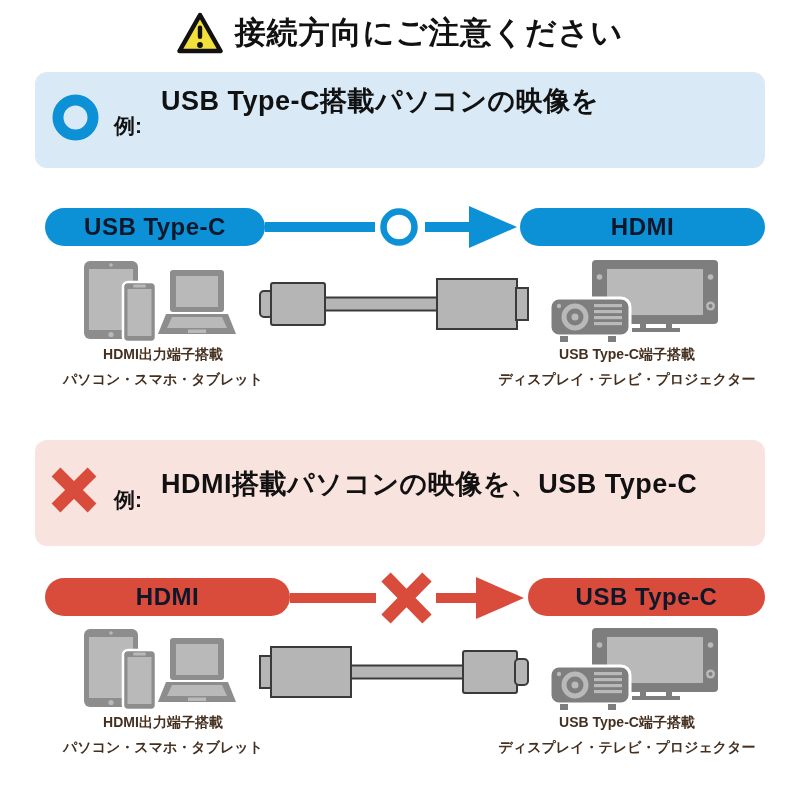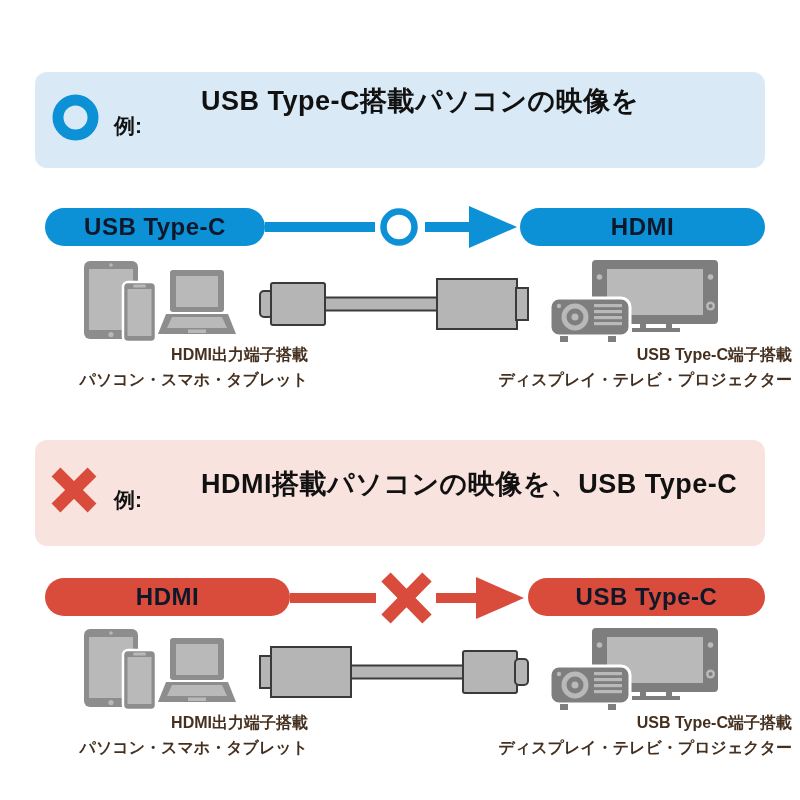--- a/index.html
+++ b/index.html
@@ -22,21 +22,21 @@
   .ex-box{position:absolute;left:35px;width:730px;border-radius:12px;}
   #good-box{top:72px;height:96px;background:var(--blue-bg);}
   #bad-box{top:440px;height:106px;background:var(--red-bg);}
   .ex-icon{position:absolute;}
   #good-box .ex-icon{left:17px;top:22px;}
   #bad-box  .ex-icon{left:15px;top:26px;}
   .ex-label{position:absolute;left:79px;font-size:21px;font-weight:800;color:var(--title-ink);}
   #good-box .ex-label{top:40px;}
   #bad-box  .ex-label{top:46px;}
   .ex-text{position:absolute;left:126px;font-size:27px;font-weight:800;
-           color:var(--title-ink);line-height:34px;letter-spacing:0.5px;white-space:nowrap;margin-left:40px;}
+           color:var(--title-ink);line-height:34px;letter-spacing:0.5px;white-space:nowrap;}
   #good-box .ex-text{top:12px;}
   #bad-box  .ex-text{top:27px;}
 
   .pill{position:absolute;height:38px;border-radius:19px;text-align:center;
         line-height:38px;color:#0f172a;font-weight:800;font-size:24px;letter-spacing:0.5px;}
   .pill.blue{background:var(--blue);}
   .pill.red{background:var(--red);}
   #pill-good-src{top:208px;left:45px;width:220px;}
   #pill-good-dst{top:208px;left:520px;width:245px;}
   #pill-bad-src{top:578px;left:45px;width:245px;}
@@ -45,32 +45,40 @@
   .abs{position:absolute;}
   #conn-good{left:265px;top:203px;}
   #conn-bad{left:290px;top:570px;}
   #devs-good-src{left:76px;top:258px;}
   #cable-good{left:258px;top:276px;}
   #devs-good-dst{left:548px;top:256px;}
   #devs-bad-src{left:76px;top:626px;}
   #cable-bad{left:258px;top:644px;}
   #devs-bad-dst{left:548px;top:624px;}
 
-  .caption{position:absolute;text-align:right;color:var(--caption-ink);
-           font-size:16px;line-height:25px;font-weight:600;white-space:nowrap;}
+  .caption{position:absolute;text-align:center;color:var(--caption-ink);
+           font-size:14px;line-height:25px;font-weight:600;white-space:nowrap;}
   #cap-good-src{left:18px;top:342px;width:290px;}
   #cap-good-dst{left:462px;top:342px;width:330px;}
   #cap-bad-src{left:18px;top:710px;width:290px;}
   #cap-bad-dst{left:462px;top:710px;width:330px;}
 </style>
 </head>
 <body>
 
 <div class="page">
 
+  <div class="hdr">
+    <svg width="46" height="42" viewBox="0 0 46 42">
+      <path d="M23 3 L43.5 39 L2.5 39 Z" style="fill:var(--warning-yellow);stroke:var(--title-ink)" stroke-width="4.5" stroke-linejoin="round"></path>
+      <rect x="20.8" y="13.5" width="4.4" height="13.5" rx="2.2" style="fill:var(--title-ink)"></rect>
+      <circle cx="23" cy="33" r="2.9" style="fill:var(--title-ink)"></circle>
+    </svg>
+    <div class="title">接続方向にご注意ください</div>
+  </div>
 
   <div class="ex-box" id="good-box">
     <svg class="ex-icon" width="47" height="47" viewBox="0 0 47 47">
       <circle cx="23.5" cy="23.5" r="17.5" fill="none" style="stroke:var(--blue)" stroke-width="11"></circle>
     </svg>
     <div class="ex-label">例:</div>
     <div class="ex-text">
       <div>USB Type-C搭載パソコンの映像を</div>
     </div>
   </div>

